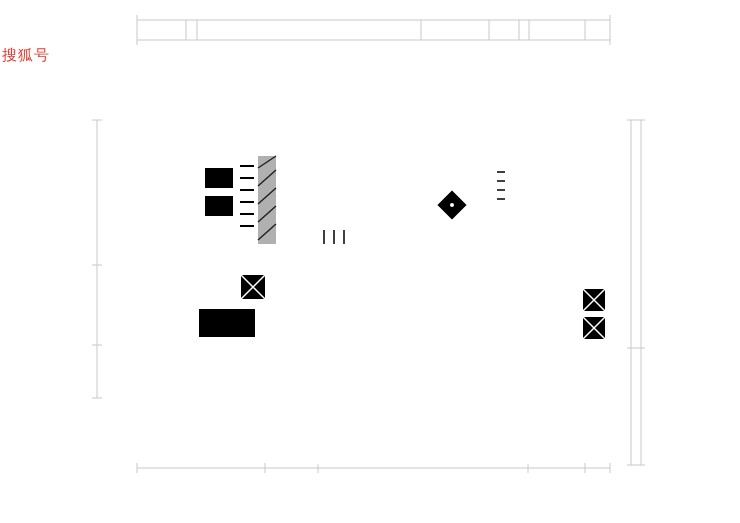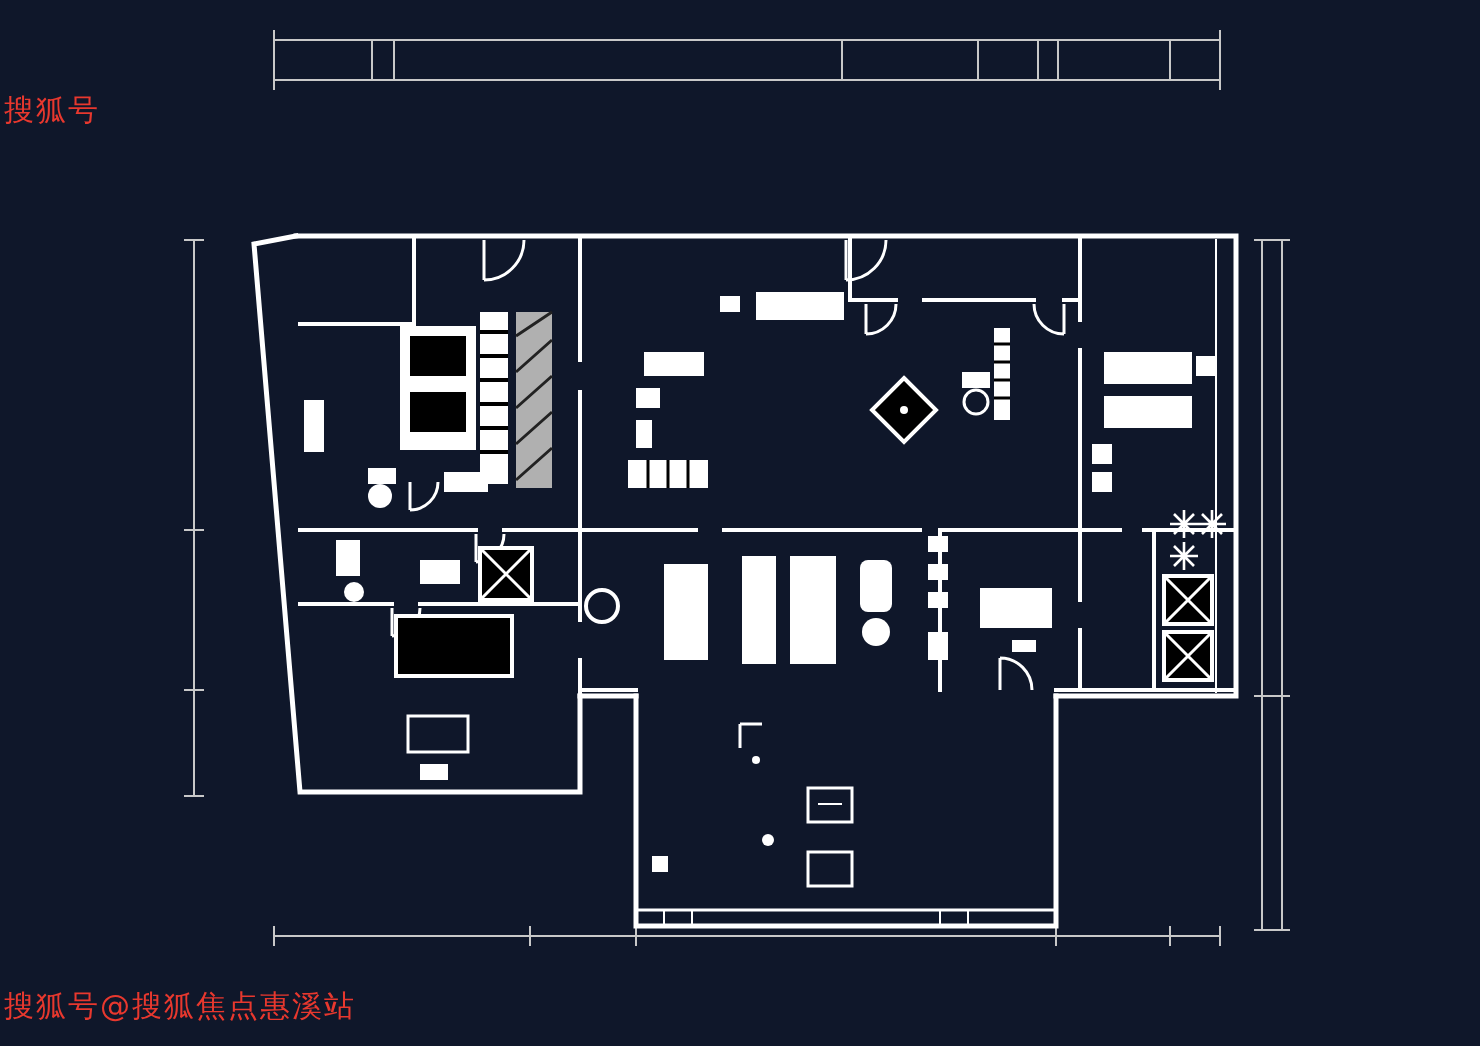--- a/index.html
+++ b/index.html
@@ -4,21 +4,21 @@
 <style>
   html, body {
     margin: 0;
     padding: 0;
     background: #000;
   }
   .stage {
     position: relative;
     width: 740px;
     height: 523px;
-    background: #0f172a;
+    background: #ffffff;
     overflow: hidden;
     font-family: "DejaVu Sans", "Liberation Sans", sans-serif;
   }
   .floor-plan-svg {
     position: absolute;
     left: 0;
     top: 0;
   }
   .wm {
     position: absolute;
@@ -170,15 +170,14 @@
       <circle cx="384" cy="420" r="3" fill="#ffffff" stroke="none"></circle>
       <path d="M370,362 V374 M370,362 H381" stroke-width="1.5"></path>
       <circle cx="378" cy="380" r="2" fill="#ffffff" stroke="none"></circle>
       <rect x="326" y="428" width="8" height="8" fill="#ffffff" stroke="none"></rect>
     </g>
 
   </svg>
 
   <div class="wm wm-top">搜狐号</div>
 
-  <div class="wm wm-bottom">搜狐号@搜狐焦点惠溪站</div>
 
 </div>
 
 </body></html>

